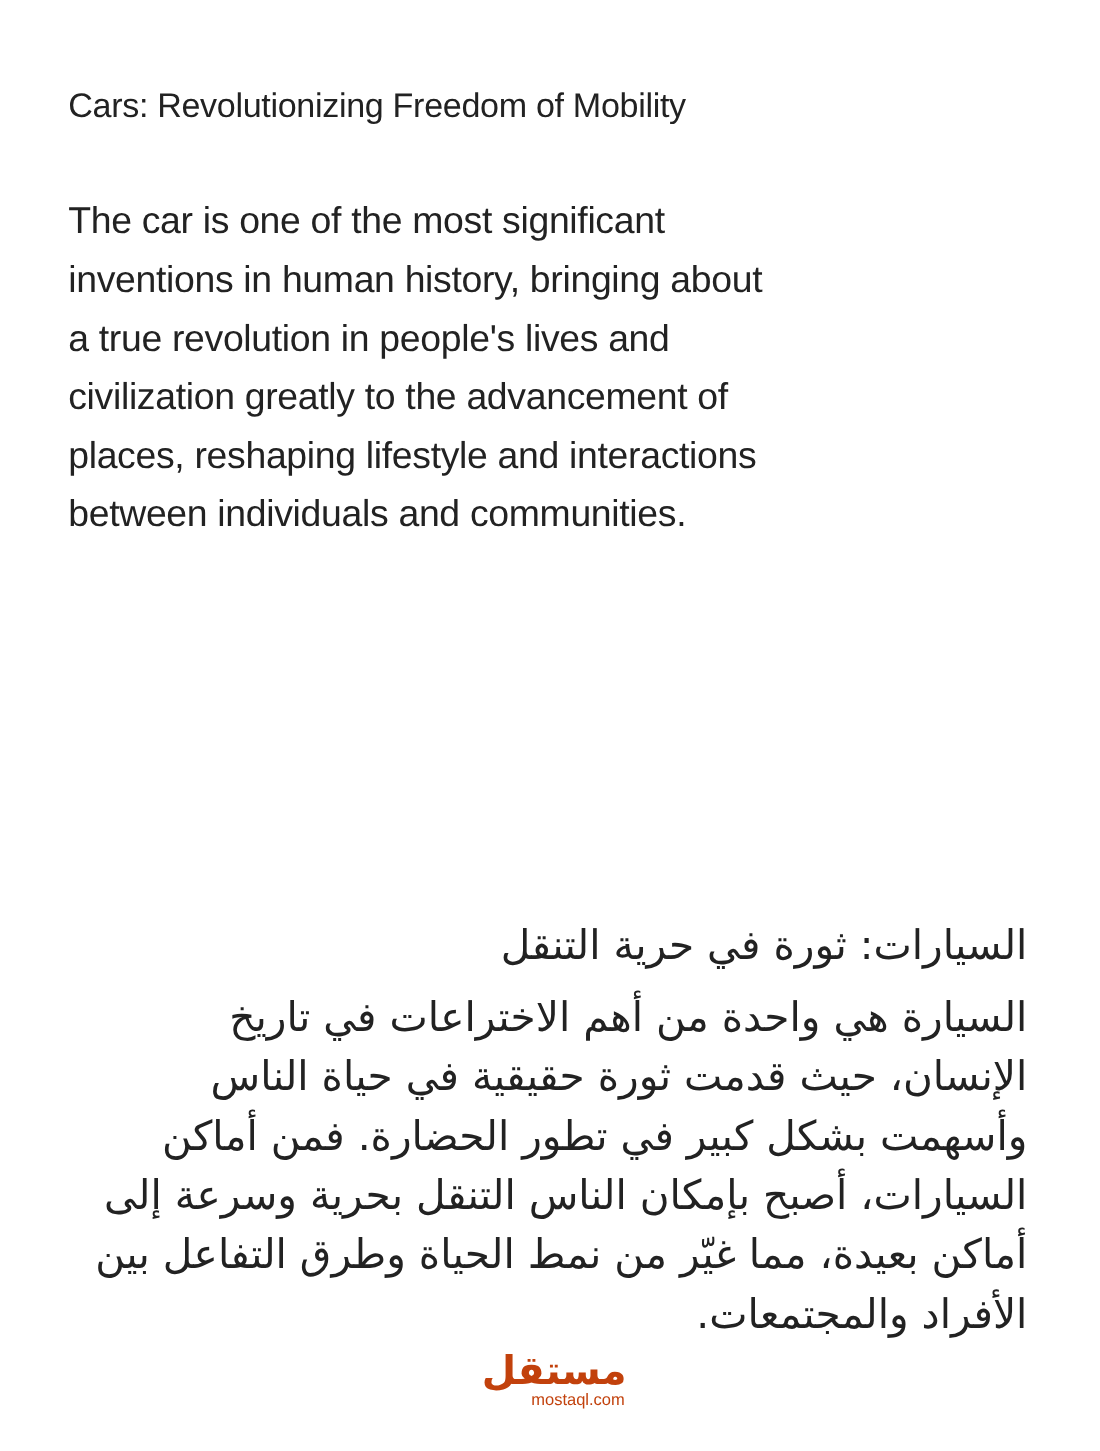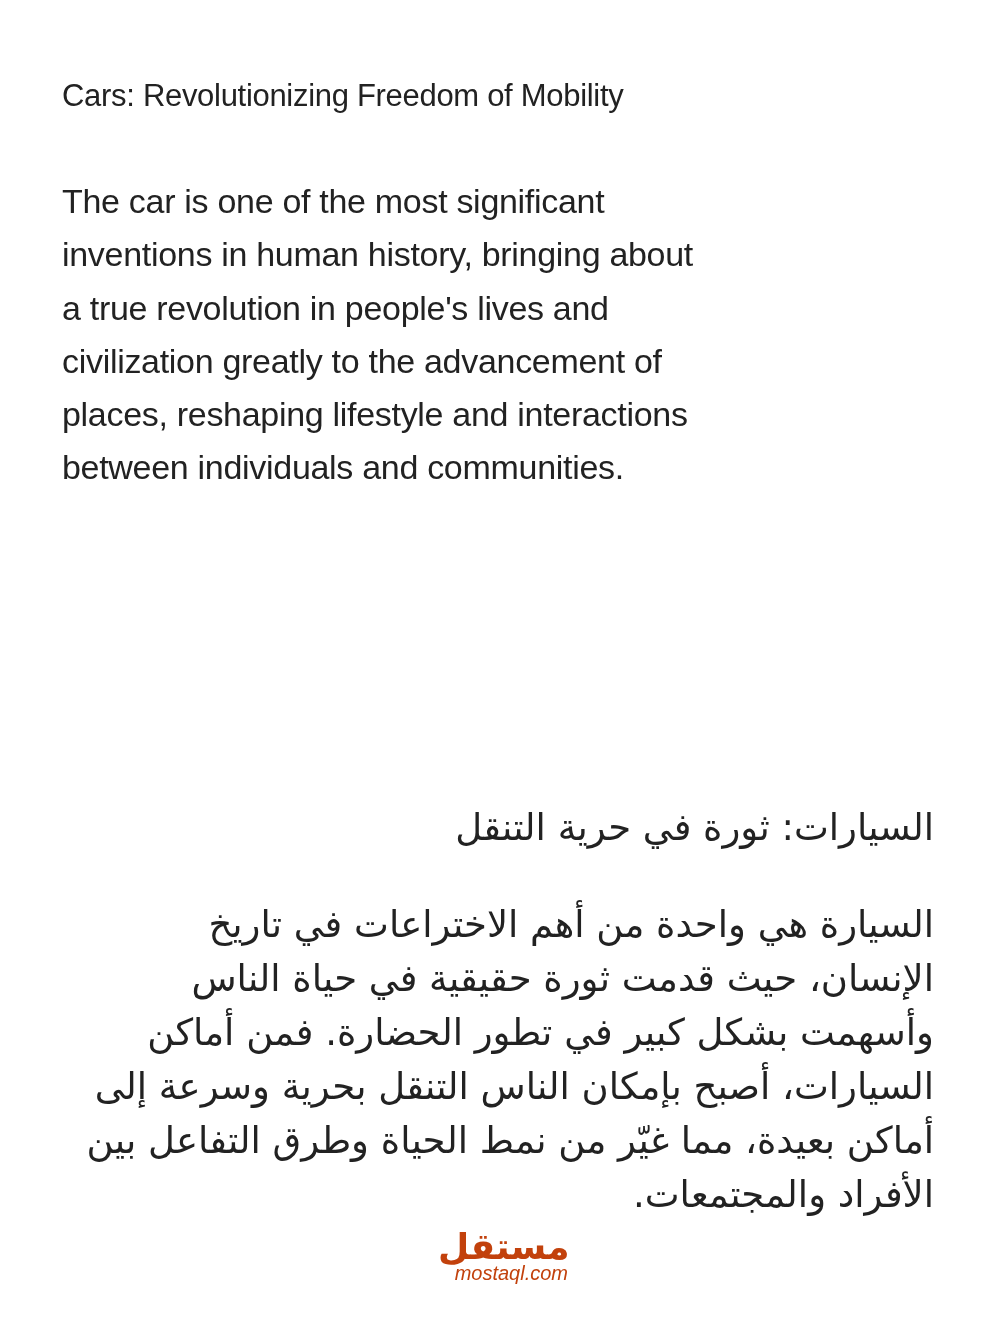--- a/index.html
+++ b/index.html
@@ -1,26 +1,26 @@
 <!DOCTYPE html>
 <html><head>
   <meta charset="utf-8">
   <style>
     html, body { margin: 0; padding: 0; background: #ffffff; }
     body { width: 1000px; height: 1319px; position: relative; overflow: hidden;
            font-family: "Liberation Sans", "DejaVu Sans", sans-serif; color: #222222; }
     .en-title { position: absolute; left: 62px; top: 70px; font-size: 31px; line-height: 52px; letter-spacing: -0.3px; white-space: nowrap; }
     .en-body { position: absolute; left: 62px; top: 175px; width: 880px; font-size: 34px; line-height: 53.3px; letter-spacing: -0.3px; }
     .en-body span { display: block; white-space: nowrap; }
-    .ar-title { position: absolute; right: 66px; top: 800px; font-size: 37px; line-height: 56px; direction: rtl; text-align: right; white-space: nowrap; font-family: "DejaVu Sans", sans-serif; }
+    .ar-title { position: absolute; right: 66px; top: 832px; font-size: 37px; line-height: 56px; direction: rtl; text-align: right; white-space: nowrap; font-family: "DejaVu Sans", sans-serif; }
     .ar-body { position: absolute; right: 66px; top: 898px; width: 860px; font-size: 37px; line-height: 54px; direction: rtl; font-family: "DejaVu Sans", sans-serif; }
     .ar-body span { display: block; white-space: nowrap; }
     .watermark { position: absolute; left: 438px; top: 1230px; width: 130px; text-align: right; color: #c2410c; }
     .wm-ar { font-size: 36px; line-height: 34px; font-weight: bold; font-family: "DejaVu Sans", sans-serif; }
-    .wm-en { font-size: 20px; line-height: 18px; font-family: "Liberation Sans", sans-serif; font-style: italic; }
+    .wm-en { font-size: 15px; line-height: 18px; font-family: "Liberation Sans", sans-serif; }
   </style>
 </head>
 <body>
 
 <div>
   <div class="en-title">Cars: Revolutionizing Freedom of Mobility</div>
   <div class="en-body">
     <span>The car is one of the most significant</span>
     <span>inventions in human history, bringing about</span>
     <span>a true revolution in people's lives and</span>

